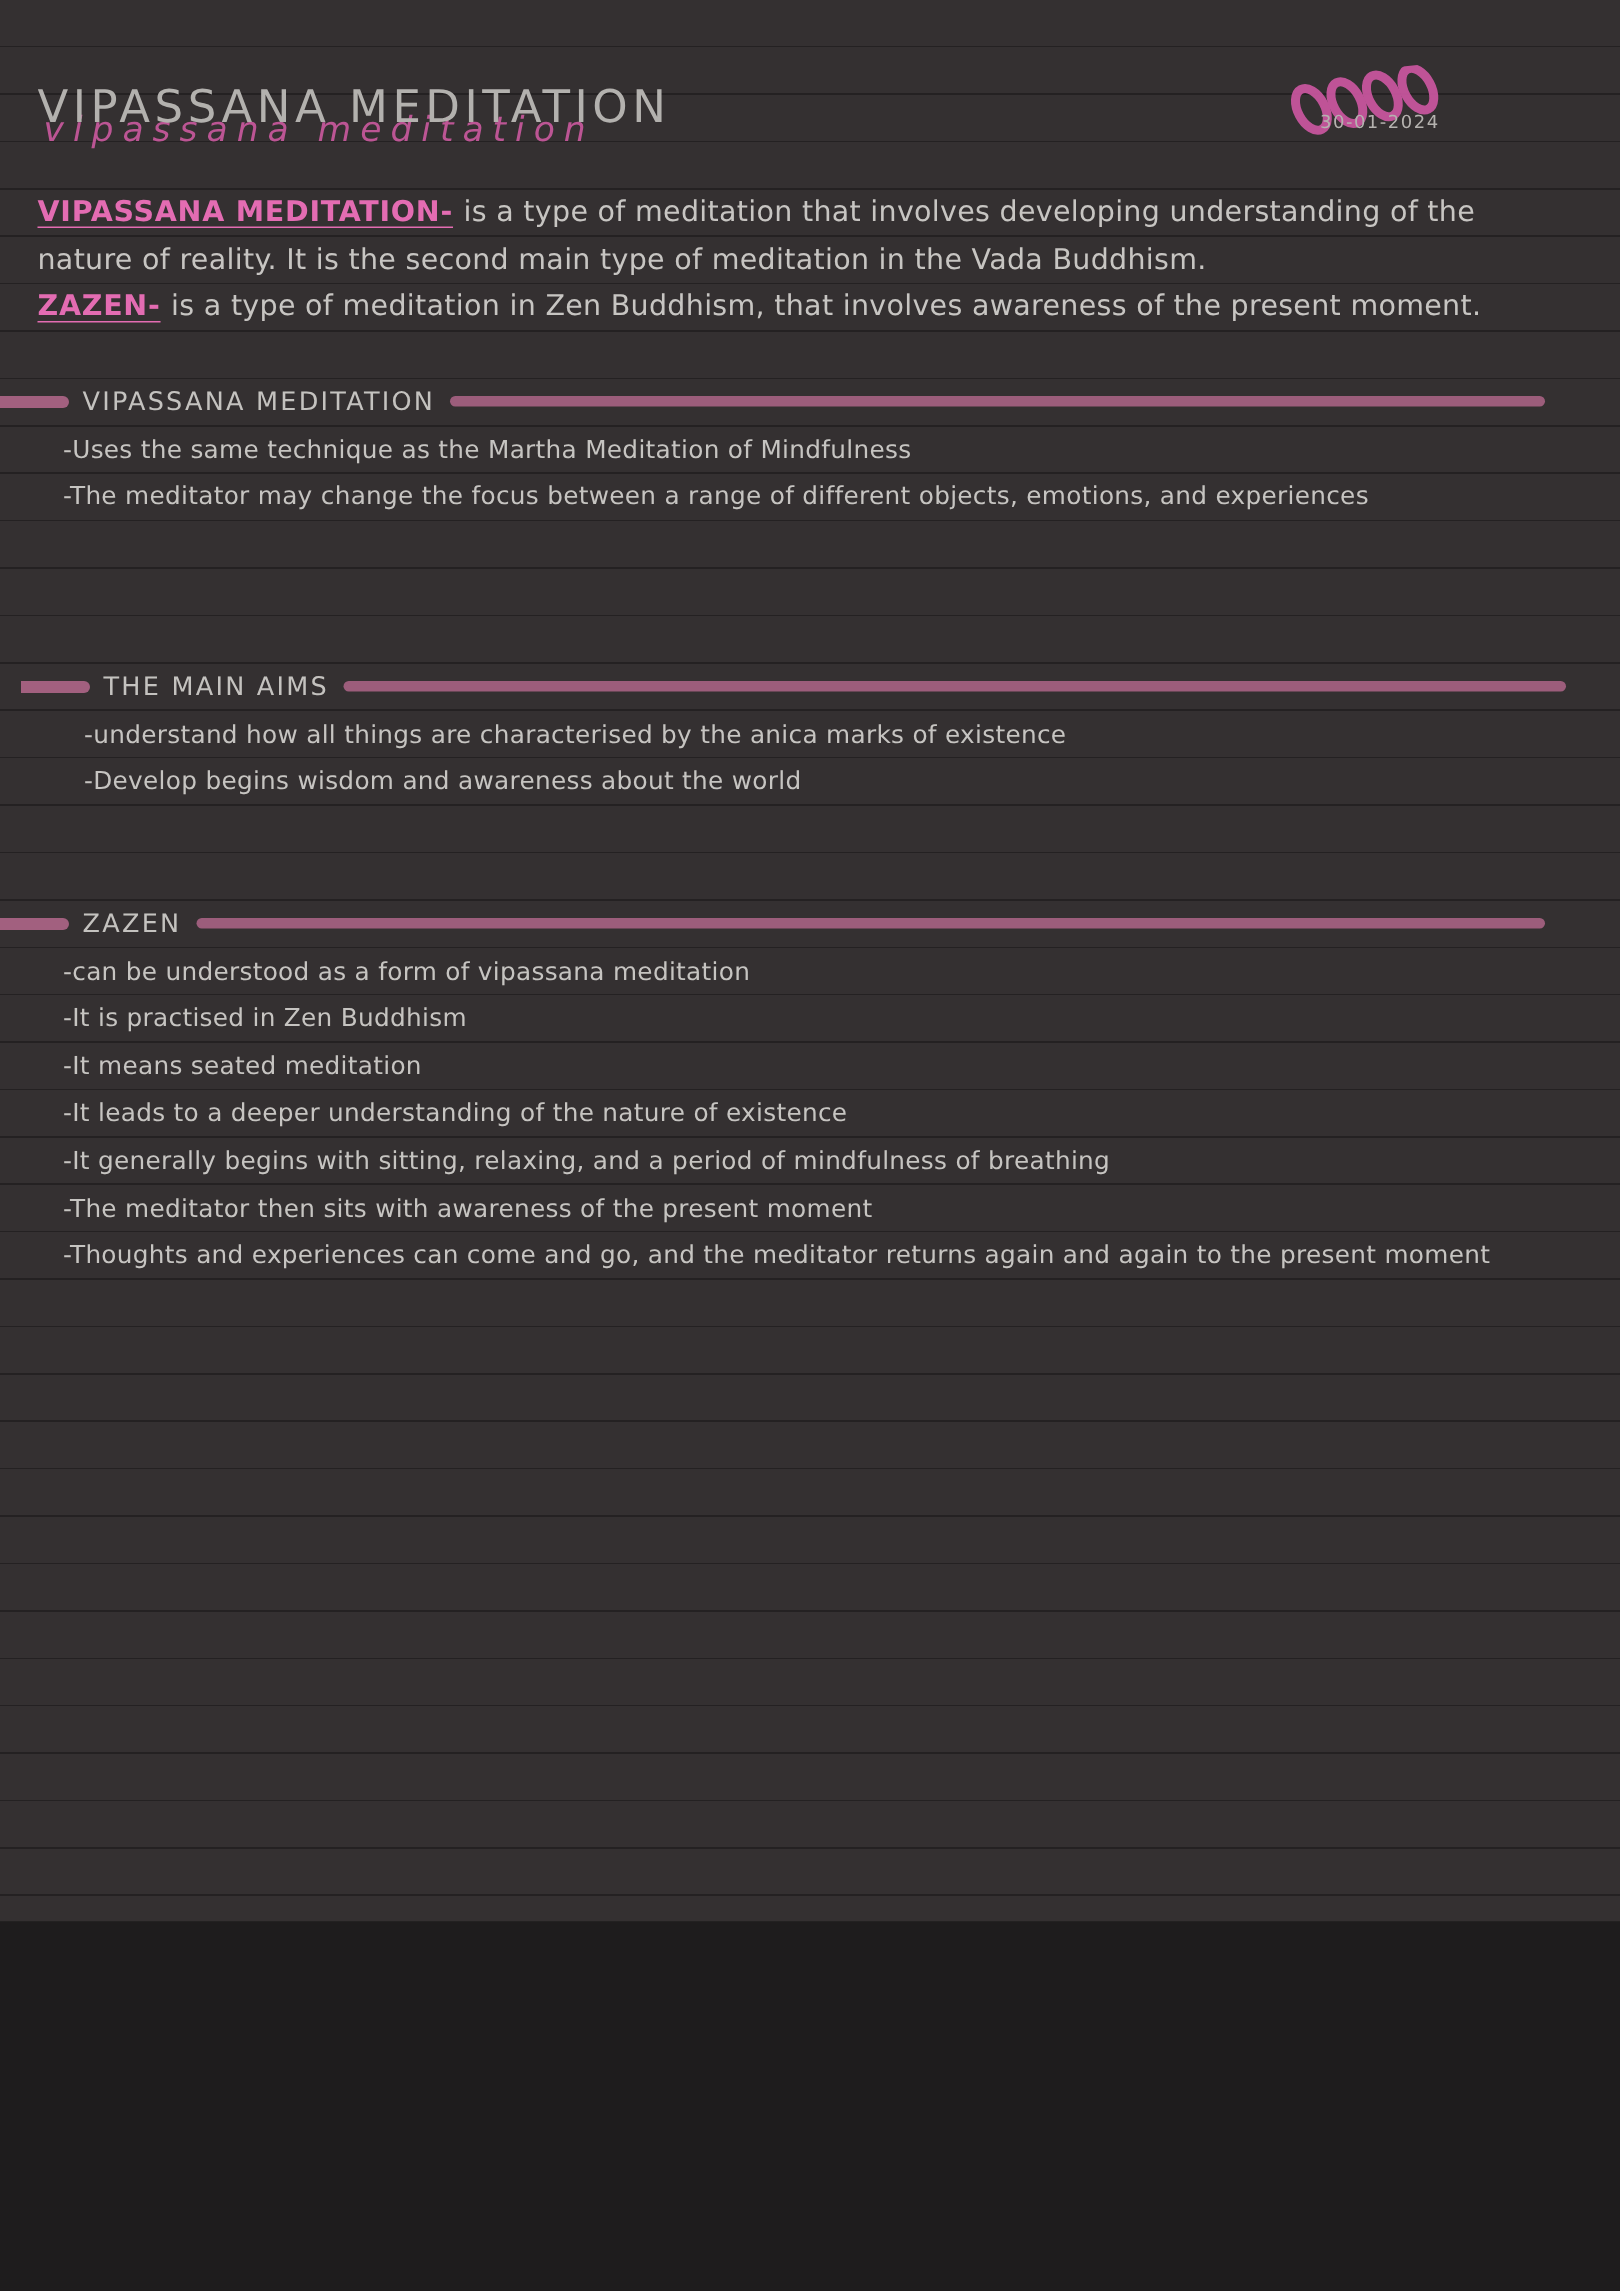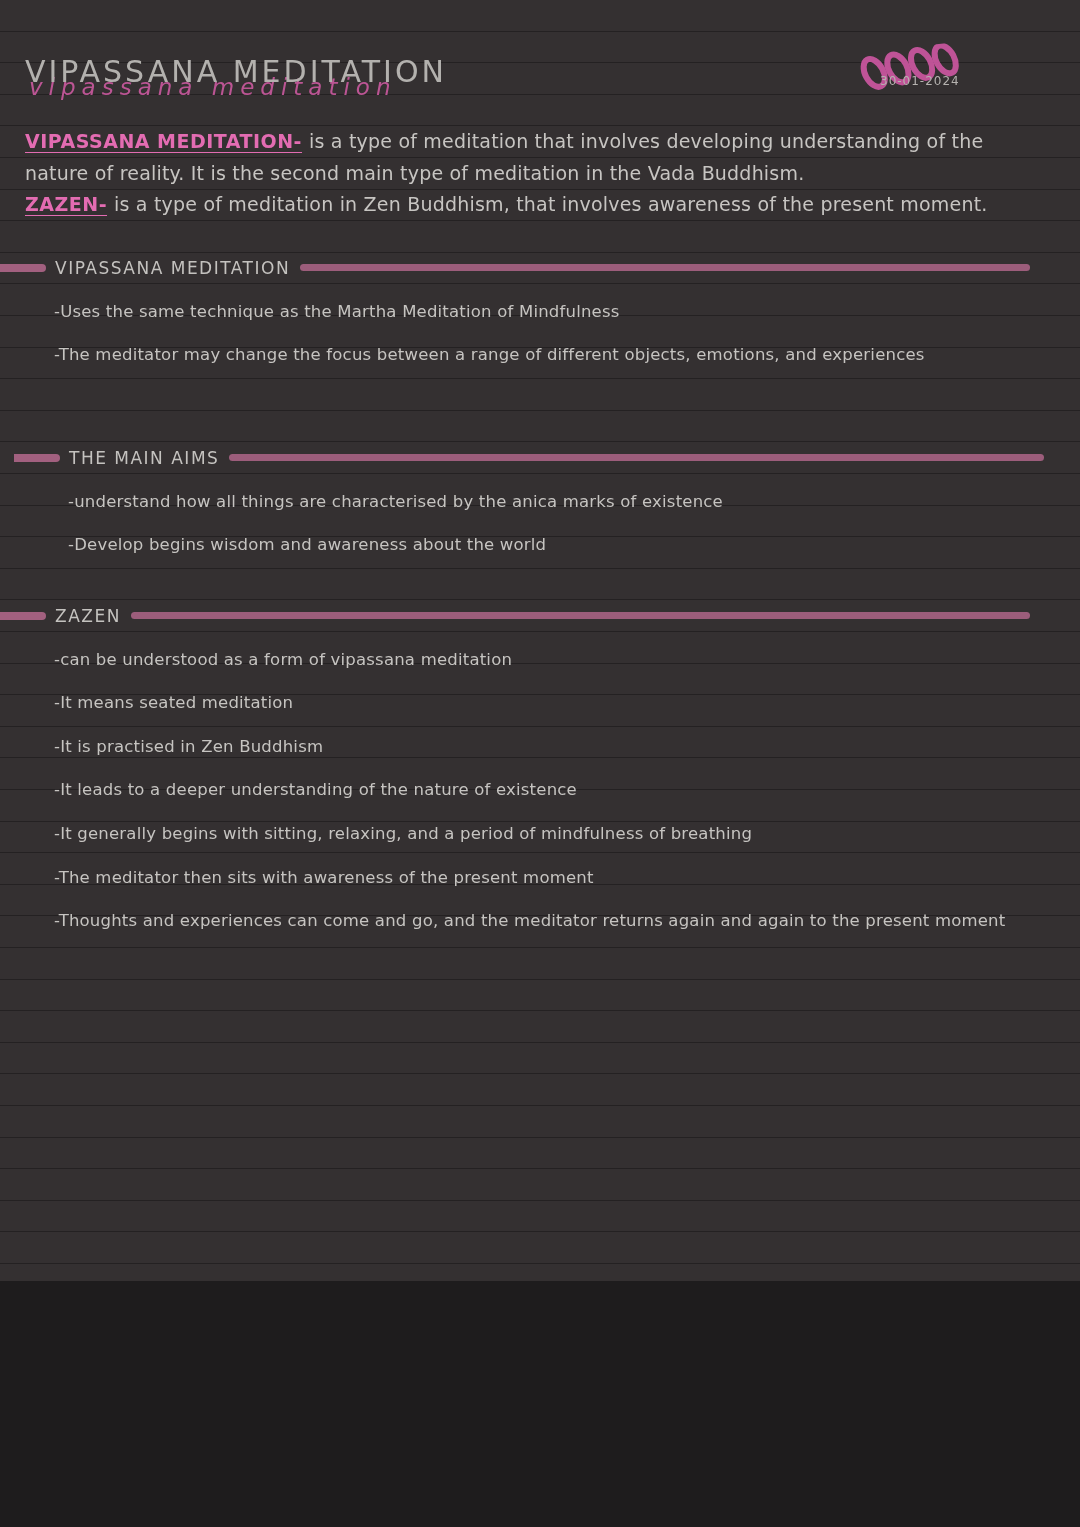--- a/index.html
+++ b/index.html
@@ -66,21 +66,21 @@
   .bar-left  { width: 46px; height: 8px; border-radius: 0 4px 4px 0; margin-right: 9px; flex: 0 0 auto; }
   .bar-right { flex: 1 1 auto; height: 7px; margin-left: 10px; margin-right: 50px; opacity: 0.95; }
   .heading-text {
     font-size: 17px; letter-spacing: 1.5px; color: #c4c2bf; white-space: nowrap;
   }
 
   .bullets {
     list-style: none; margin: 0; padding: 0 50px 0 42px;
     font-size: 16.5px; line-height: 31.6px; letter-spacing: 0.2px; color: #c6c4c1;
   }
-  .bullets li { margin: 12px; }
+  .bullets li { margin: 0; }
 </style>
 </head>
 <body>
 
 <div class="page">
 
   <div class="title-wrap">
     <div class="title-main">VIPASSANA MEDITATION</div>
     <div class="title-overlay">vipassana meditation</div>
   </div>
@@ -125,22 +125,22 @@
   </section>
 
   <section class="note-section sec-3">
     <div class="heading-row">
       <span class="bar bar-left"></span>
       <span class="heading-text">ZAZEN</span>
       <span class="bar bar-right"></span>
     </div>
     <ul class="bullets">
       <li>-can be understood as a form of vipassana meditation</li>
+      <li>-It is practised in Zen Buddhism</li>
       <li>-It means seated meditation</li>
-      <li>-It is practised in Zen Buddhism</li>
       <li>-It leads to a deeper understanding of the nature of existence</li>
       <li>-It generally begins with sitting, relaxing, and a period of mindfulness of breathing</li>
       <li>-The meditator then sits with awareness of the present moment</li>
       <li>-Thoughts and experiences can come and go, and the meditator returns again and again to the present moment</li>
     </ul>
   </section>
 
 
 </div>
 

